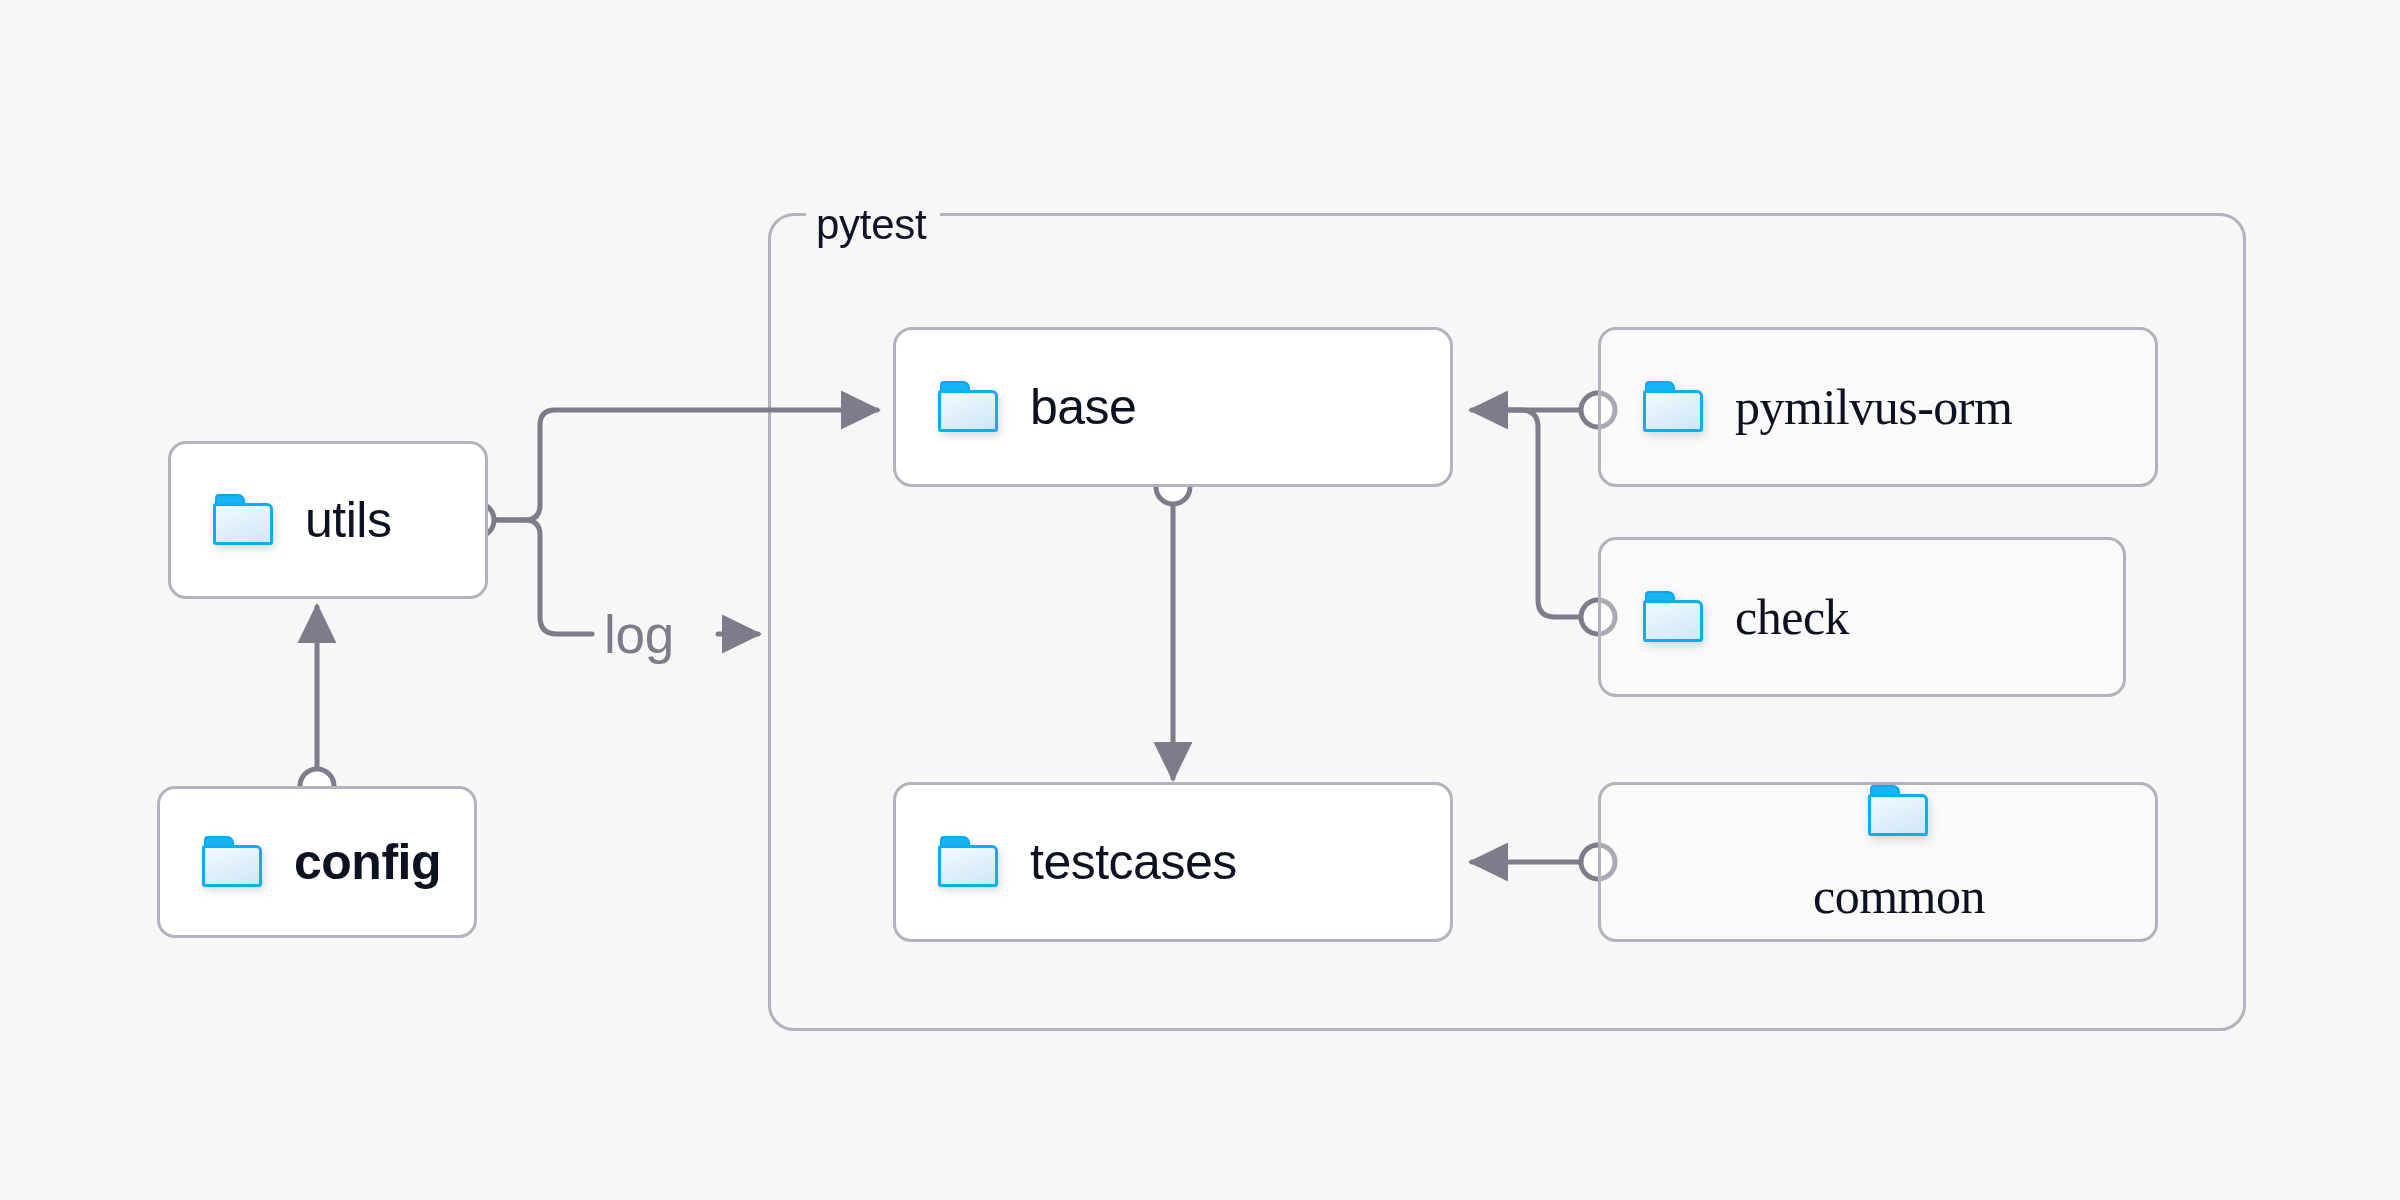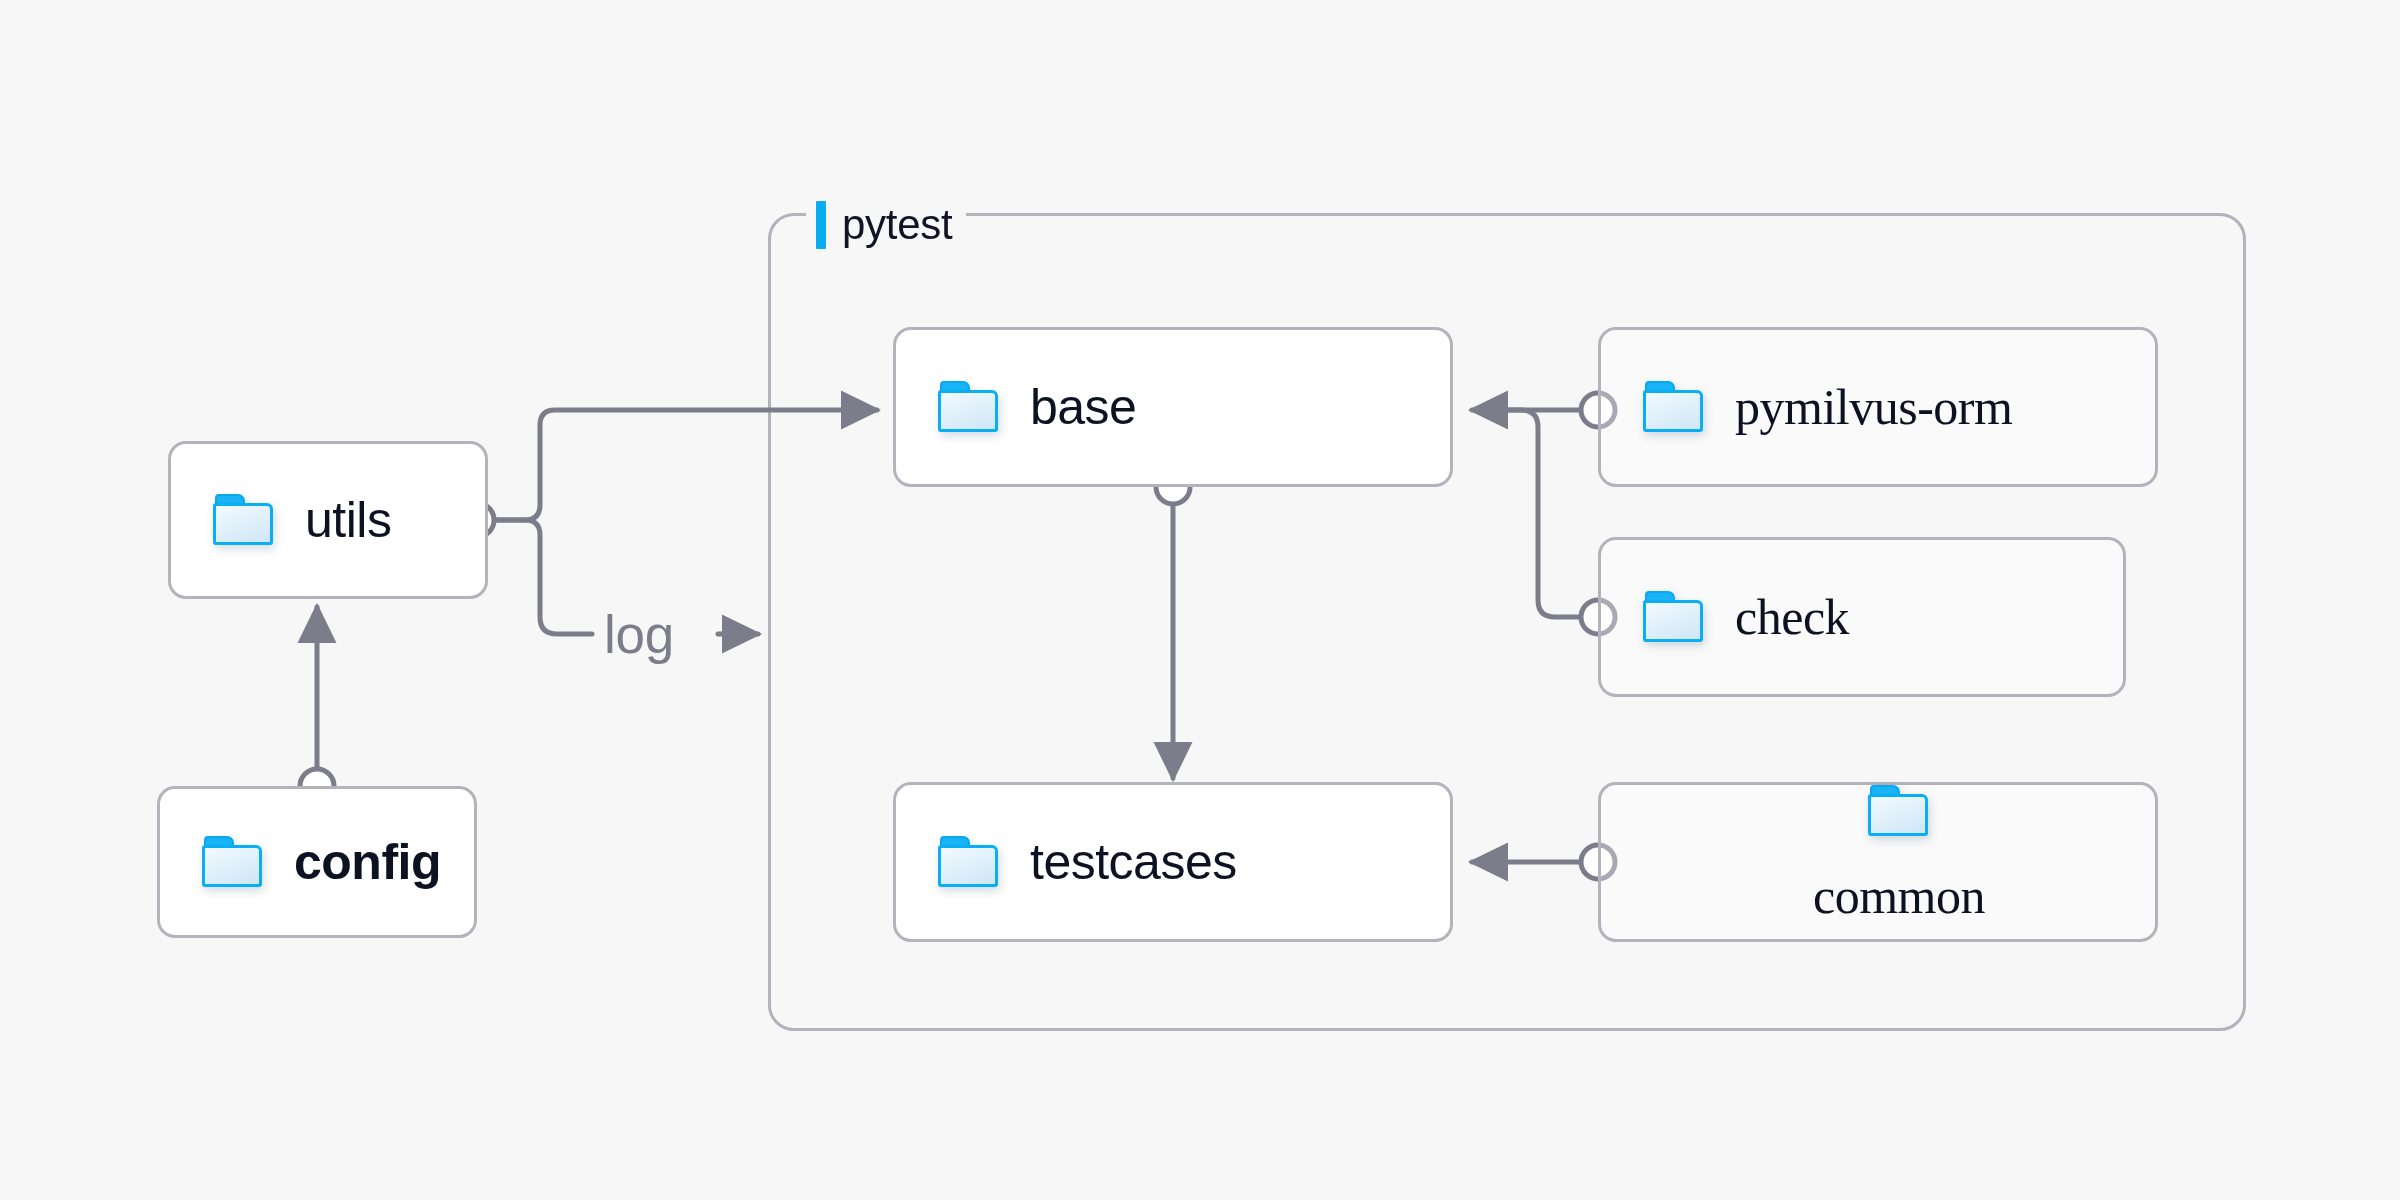--- a/index.html
+++ b/index.html
@@ -120,21 +120,21 @@
     gap: 14px;
   }
 </style>
 </head>
 <body>
 
 <div id="canvas">
 
   <div class="group-box" style="left:768px; top:213px; width:1478px; height:818px;"></div>
 
-  <div class="group-label-wrap" style="left:806px; top:197px;">
+  <div class="group-label-wrap" style="left:806px; top:185px;flex-direction:column;">
     <span class="group-accent"></span>
     <span class="group-label">pytest</span>
   </div>
 
   <svg id="edges" viewBox="0 0 2400 1200">
     <defs>
       <marker id="arrow" markerWidth="9" markerHeight="9" refX="7.2" refY="4.5" orient="auto" markerUnits="strokeWidth">
         <path d="M0,0.6 L8,4.5 L0,8.4 z" fill="#7c7c8a"></path>
       </marker>
     </defs>
@@ -176,21 +176,21 @@
   </div>
 
   <div class="node solid" style="left:157px; top:786px; width:320px; height:152px;font-weight:bold;">
     <span class="folder-icon">
       <span class="tab"></span>
         <span class="body"></span>
     </span>
     <span class="node-label">config</span>
   </div>
 
-  <div class="node solid" style="left:893px; top:327px; width:560px; height:160px;">
+  <div class="node solid" style="left:893px; top:327px; width:560px; height:160px;border-radius:19px;">
     <span class="folder-icon">
       <span class="tab"></span>
         <span class="body"></span>
     </span>
     <span class="node-label">base</span>
   </div>
 
   <div class="node solid" style="left:893px; top:782px; width:560px; height:160px;">
     <span class="folder-icon">
       <span class="tab"></span>

